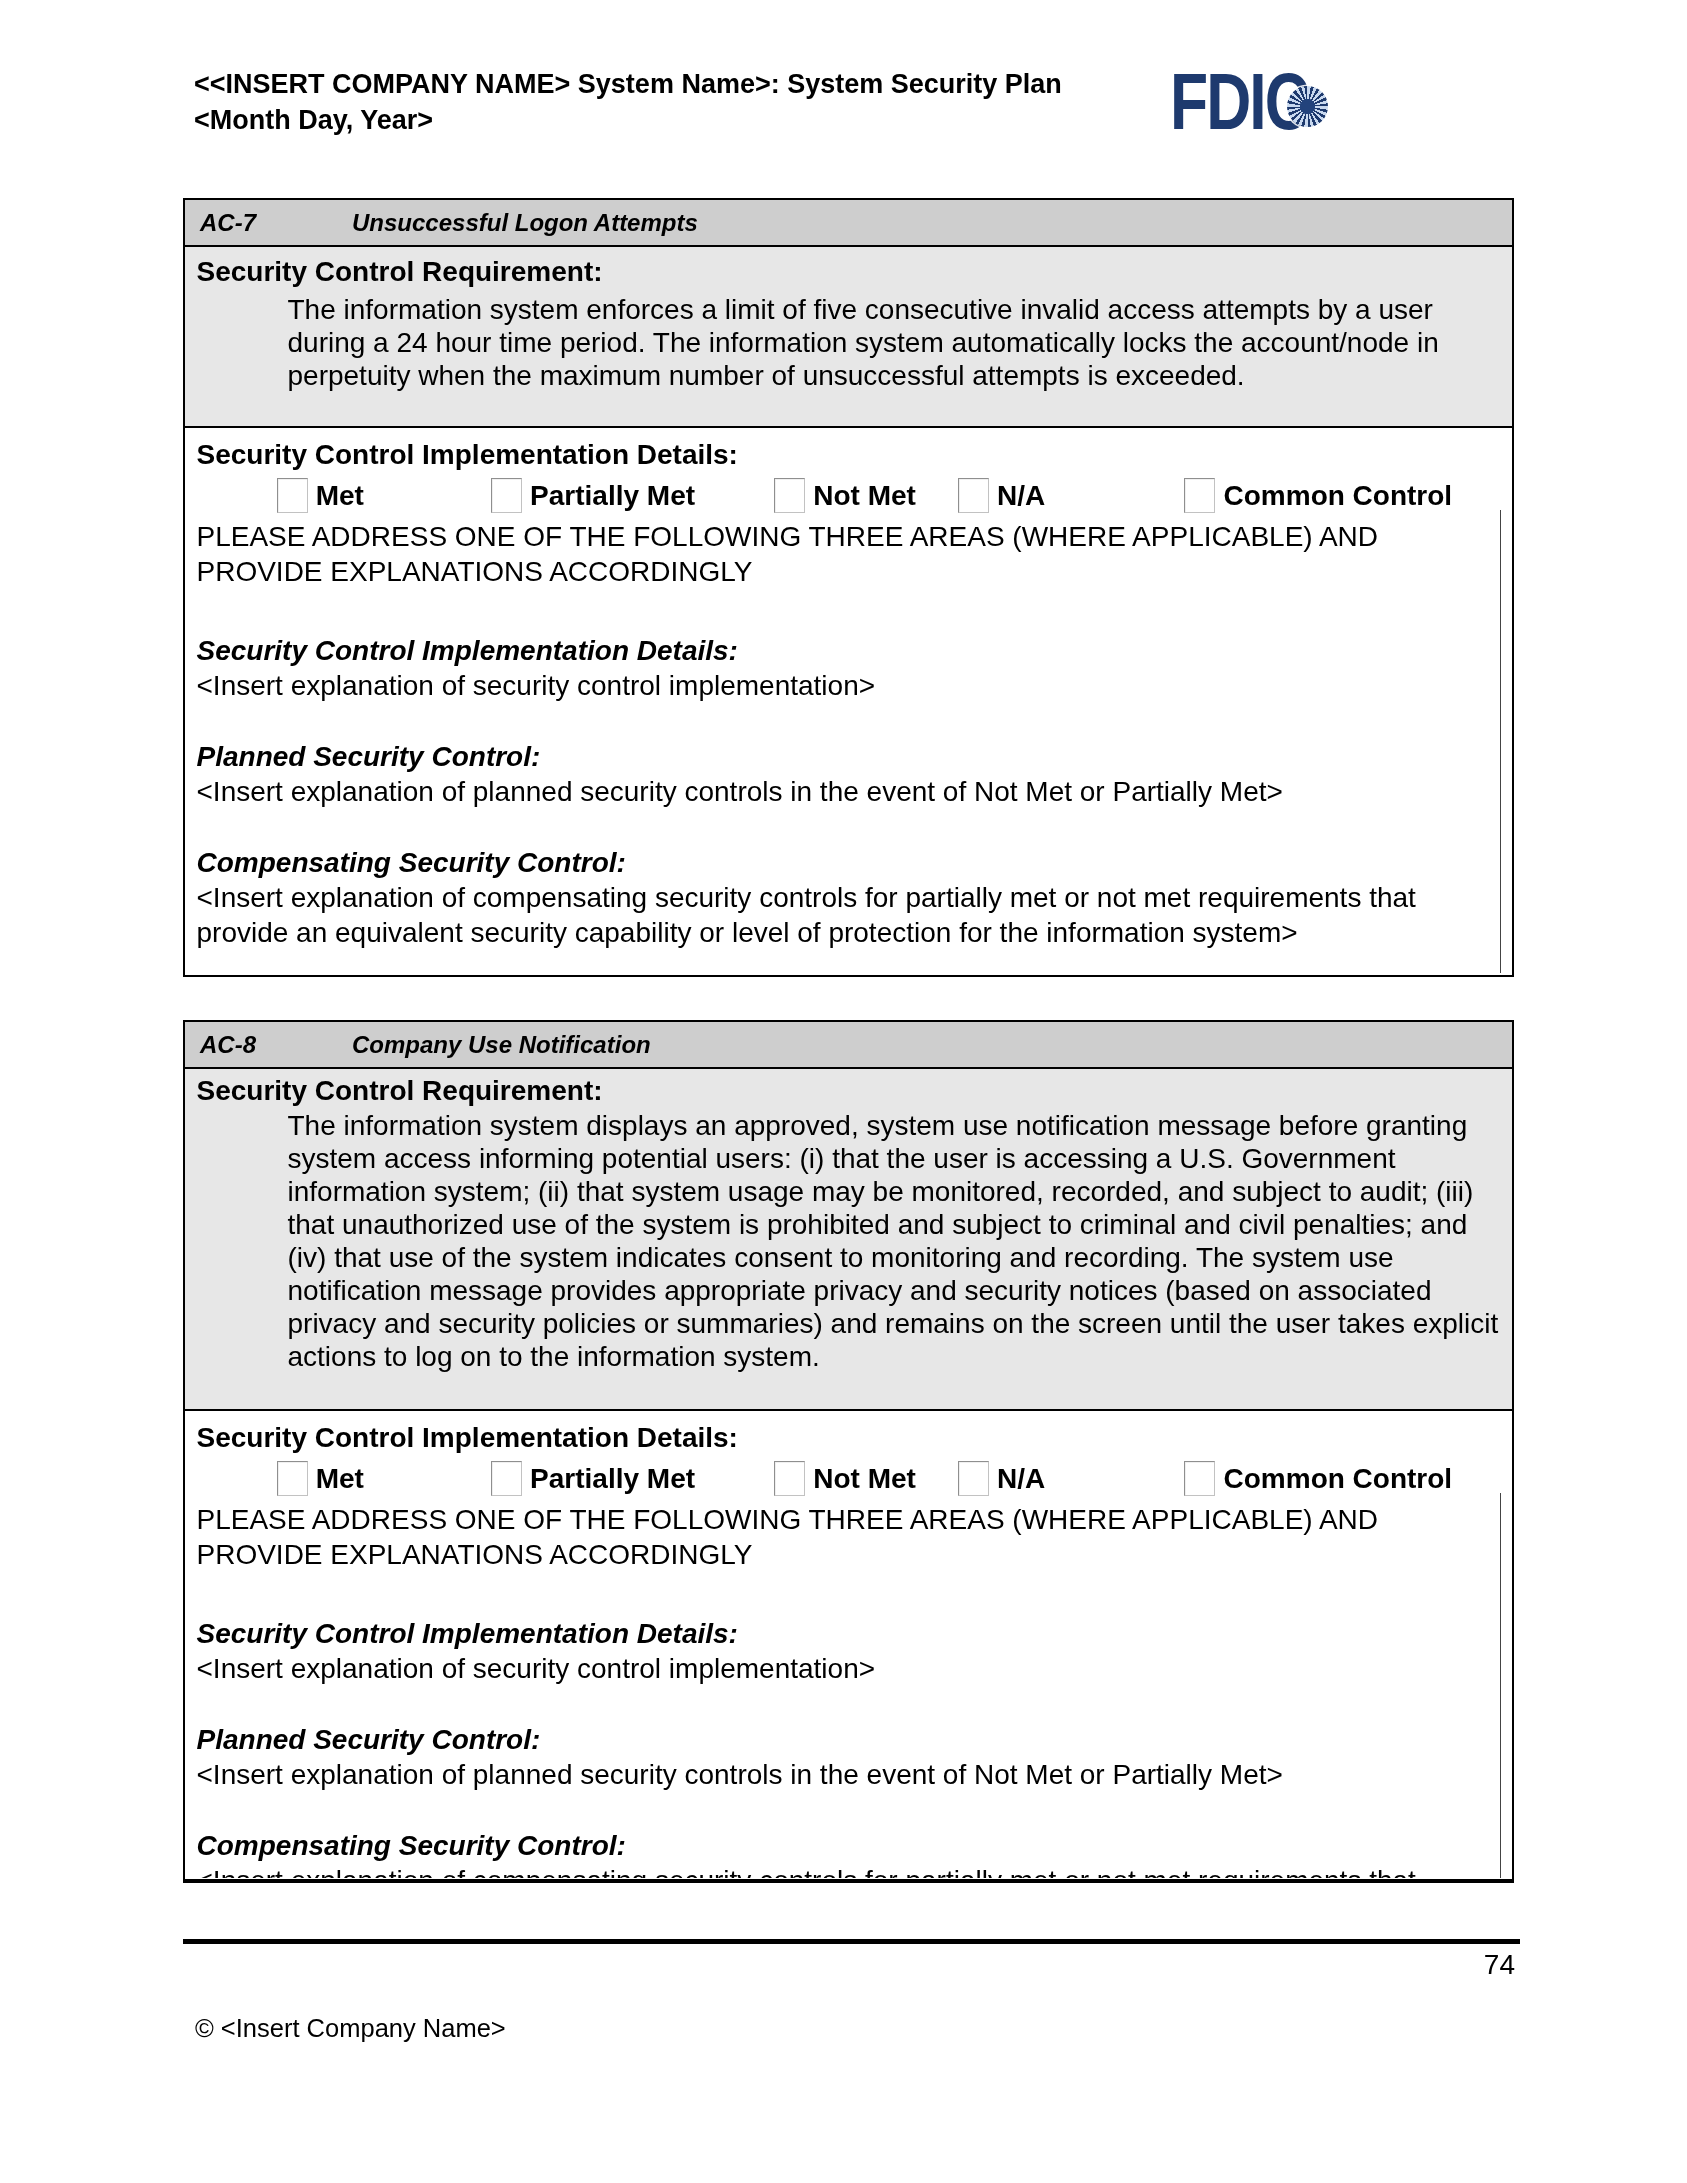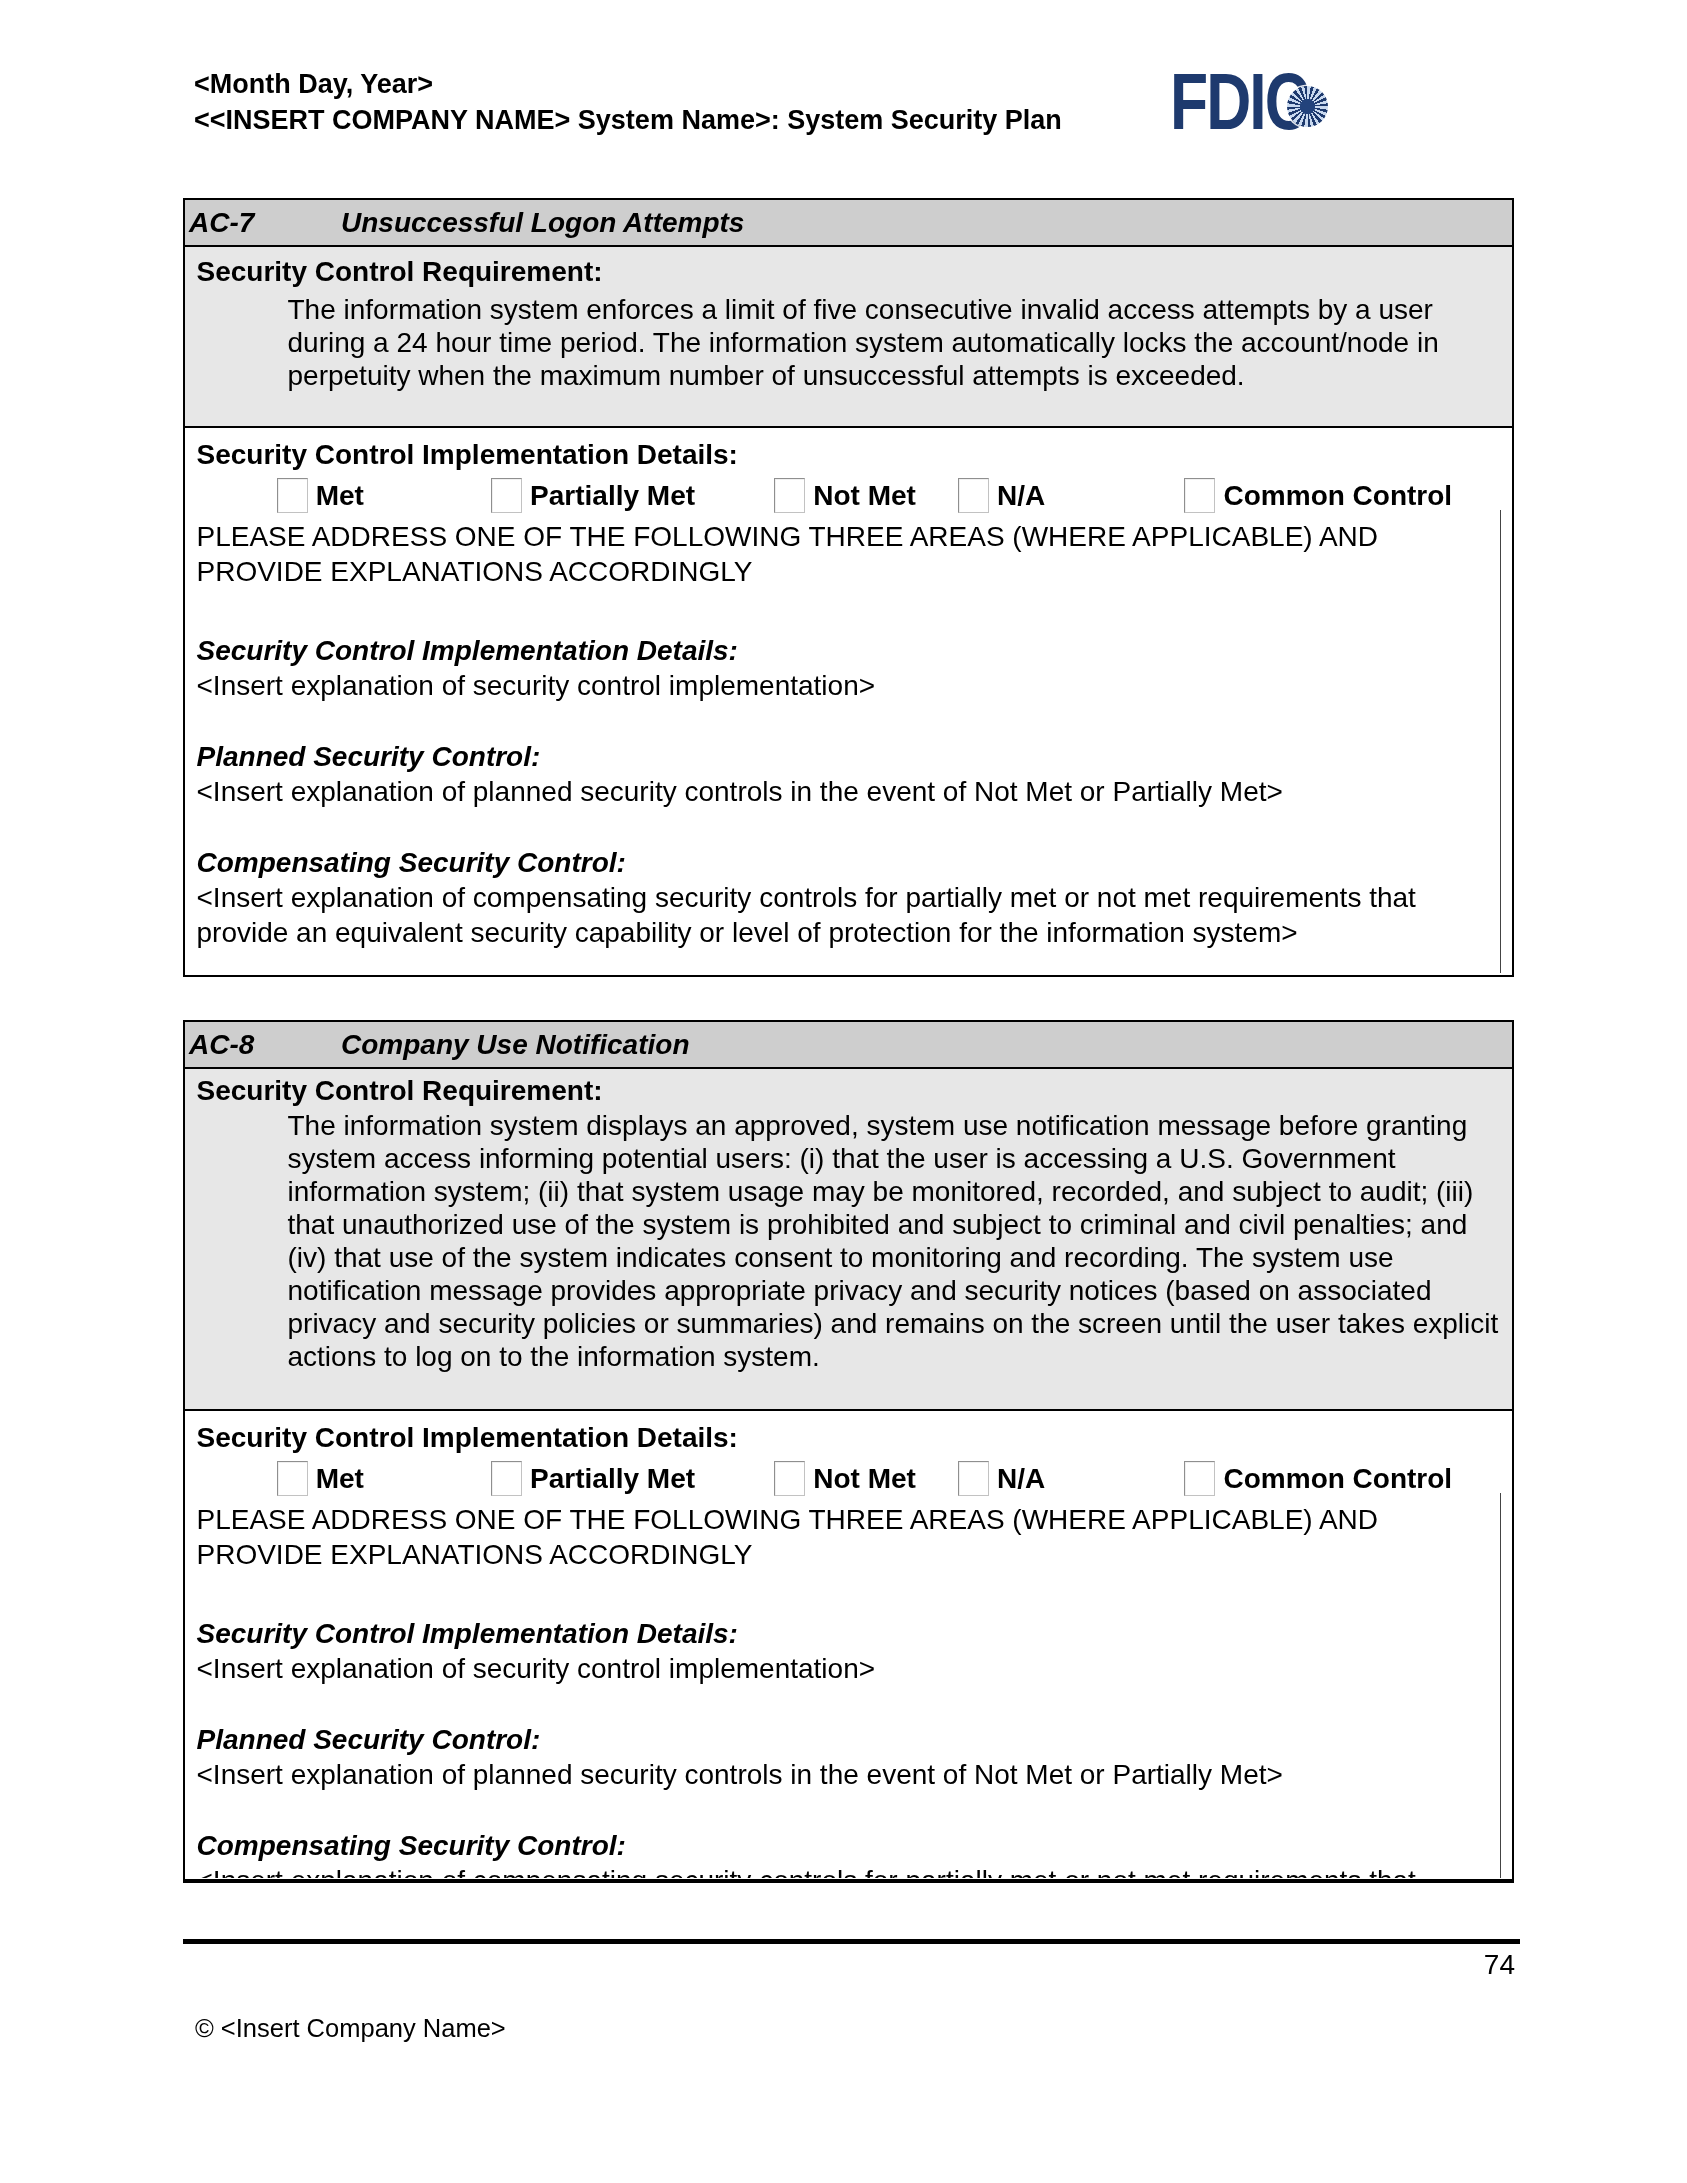--- a/index.html
+++ b/index.html
@@ -26,22 +26,22 @@
     box-shadow:0 0 0 1.6px rgba(255,255,255,0.85);
   }
 
   
   .control-table { position:absolute; left:183px; width:1331px; border:2.5px solid #000; background:#fff; }
   .t1 { top:198px; height:779px; }
   .t2 { top:1020px; height:863px; border-bottom-width:4.1px; }
 
   .row-header {
     height:47px; background:#cecece; border-bottom:2.5px solid #000;
-    display:flex; align-items:center; padding-left:4px;
-    font-size:28px; font-weight:bold; font-style:italic;
+    display:flex; align-items:center; padding-left:15px;
+    font-size:24px; font-weight:bold; font-style:italic;
   }
   .ctl-id { display:inline-block; width:152px; }
 
   .row-req { background:#e7e7e7; border-bottom:2.5px solid #000; padding:8.2px 11.5px 0 11.5px; overflow:hidden; }
   .t1 .row-req { height:181px; }
   .t2 .row-req { height:342px; padding-top:5px; }
   .req-label { font-size:28px; font-weight:bold; line-height:33px; }
   .req-text { margin:5px 0 0 91px; font-size:28px; line-height:33px; }
   .t2 .req-text { margin-top:1.6px; }
 
@@ -77,22 +77,22 @@
   .page-number { position:absolute; left:1401px; top:1949px; width:114px; text-align:right; font-size:28px; }
   .footer-copy { position:absolute; left:195px; top:2014px; font-size:25.5px; }
   .footer-class { position:absolute; left:653px; top:2014px; font-size:25.5px; font-weight:bold; font-style:italic; }
 </style>
 </head>
 <body>
 
 <div class="page">
 
   <div class="doc-header-text">
+    <div>&lt;&lt;INSERT COMPANY NAME&gt; System Name&gt;: System Security Plan</div>
     <div>&lt;Month Day, Year&gt;</div>
-    <div>&lt;&lt;INSERT COMPANY NAME&gt; System Name&gt;: System Security Plan</div>
   </div>
   <div class="fdic-logo">
     <span class="fdic-text">FDIC</span>
     <span class="fdic-seal"></span>
   </div>
 
   <section class="control-table t1">
     <div class="row-header">
       <span class="ctl-id">AC-7</span>
       <span class="ctl-title">Unsuccessful Logon Attempts</span>

